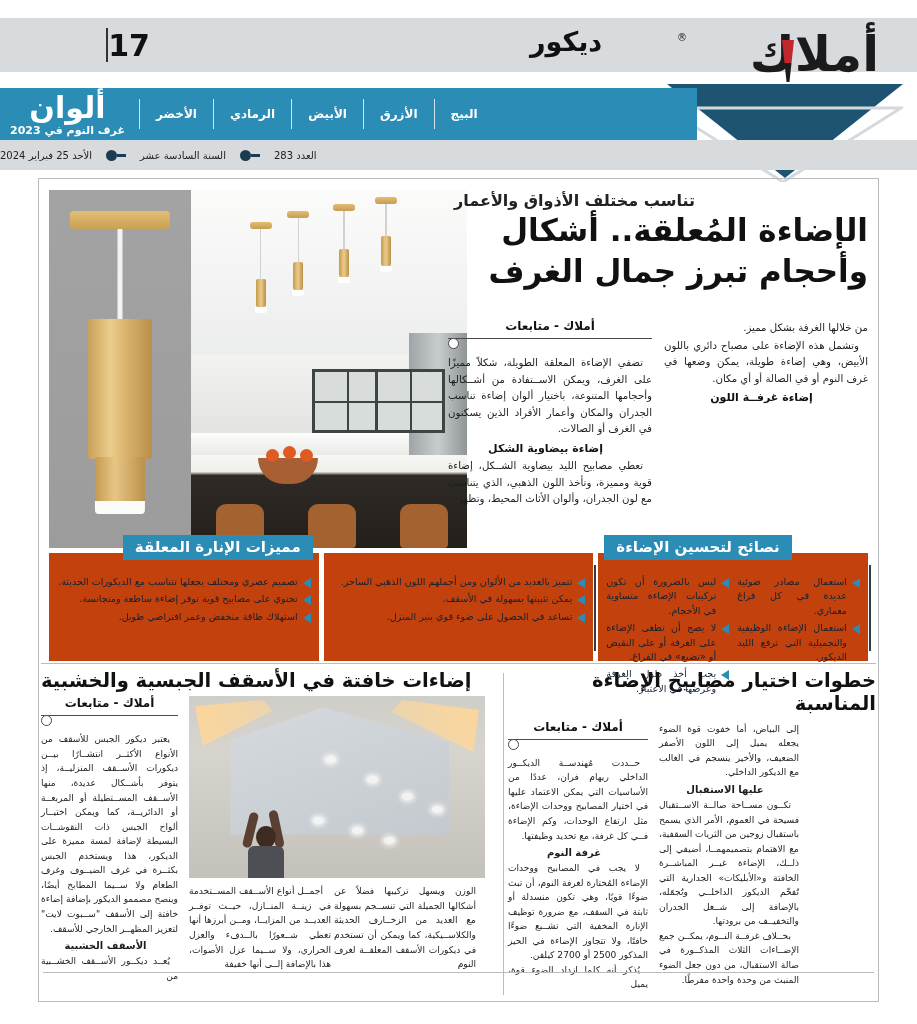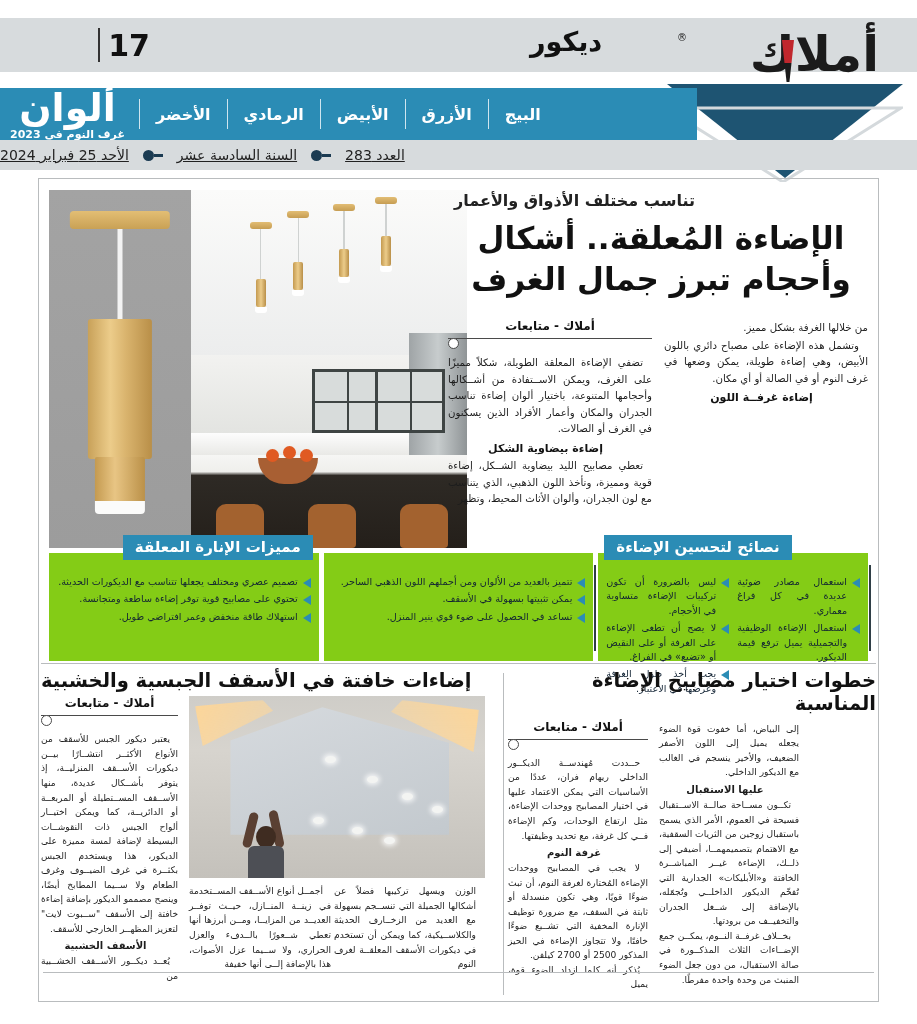--- a/index.html
+++ b/index.html
@@ -33,21 +33,20 @@
   .page-num-wrap {
     position:absolute; top:20px; left:30px; width:120px;
     height:50px; display:flex; align-items:center; justify-content:flex-start;
   }
   .page-num-divider {
     width:2px; height:34px; background:#333; margin-left:18px;
   }
   .page-num {
     font-size:30px; font-weight:bold; color:#111;
     font-family:"DejaVu Sans","Liberation Sans",sans-serif;
-    padding-left:8px;
   }
 
   
   .logo-box { position:absolute; top:30px; right:18px; width:230px; height:130px; }
   .logo-word {
     position:absolute; top:0px; right:20px;
     font-size:49px; font-weight:bold; color:#1b1b1b;
     letter-spacing:-1px; direction:rtl; line-height:1;
   }
   .logo-reg { position:absolute; top:2px; right:212px; font-size:10px; color:#1b1b1b;}
@@ -62,35 +61,35 @@
   .navbar {
     position:absolute; top:88px; left:0px; width:697px; height:52px;
     background:#2b8cb5;
     display:flex; flex-direction:row-reverse; align-items:stretch;
   }
   .brand-cell {
     min-width:128px; padding:2px 14px 2px 10px; color:#fff;
     display:flex; flex-direction:column; align-items:center; justify-content:center;
     line-height:1;
   }
-  .brand-title { font-size:38px; font-weight:bold; letter-spacing:0px; }
+  .brand-title { font-size:30px; font-weight:bold; letter-spacing:0px; }
   .brand-sub { font-size:11px; font-weight:bold; margin-top:2px; }
   .nav-sep { width:1px; background:#cfe5ef; margin:11px 0; }
   .nav-item {
-    color:#fff; font-size:16px; font-weight:bold;
+    color:#fff; font-size:12px; font-weight:bold;
     display:flex; align-items:center; justify-content:center;
     padding:0 16px; white-space:nowrap; cursor:pointer;
   }
 
   
   .datestrip {
     position:absolute; top:141px; left:0; width:917px; height:28px;
     display:flex; flex-direction:row-reverse; align-items:center;
     justify-content:flex-start; gap:0px; padding-right:590px;
-    font-size:14px; color:#222;text-decoration:underline;
+    font-size:10px; color:#222;
   }
   .datestrip span.txt { white-space:nowrap; }
   .dot-arrow {
     display:inline-flex; align-items:center; margin:0 14px;
   }
   .dot-arrow i { display:block; width:11px; height:11px; border-radius:50%; background:#1b3b52; }
   .dot-arrow b { display:block; width:9px; height:3px; background:#1b3b52; }
 
   
   .frame {
@@ -189,21 +188,21 @@
   .headline-zone {
     position:absolute; top:0px; right:2px; width:420px; height:128px;
     text-align:left; padding-left:6px;
   }
   .kicker {
     font-size:16px; font-weight:bold; color:#222; text-align:left;
     margin-top:4px;
   }
   .headline {
     font-size:31px; font-weight:bold; line-height:1.32; color:#111;
-    text-align:center; margin-top:8px; letter-spacing:-0.3px;
+    text-align:right; margin-top:0; letter-spacing:-0.3px;
   }
 
   
   .cols-top {
     position:absolute; top:132px; right:2px; width:420px; height:226px;
     display:flex; flex-direction:row-reverse; gap:12px;
   }
   .col { width:204px; }
   .byline {
     font-size:12px; font-weight:bold; text-align:center; color:#111;
@@ -222,21 +221,21 @@
   .subhead {
     font-size:11px; font-weight:bold; text-align:center; color:#111;
     margin:2px 0 1px; text-indent:0;
   }
 
   
   .boxes {
     position:absolute; top:366px; right:2px; left:2px; height:108px;
     display:flex; flex-direction:row-reverse; gap:5px;
   }
-  .ibox { position:relative; background:#84cc16; flex:1; padding:22px 8px 6px; }
+  .ibox { position:relative; background:#c2410c; flex:1; padding:22px 8px 6px; }
   .ibox-title {
     position:absolute; top:-18px; right:6px;
     background:#2b8cb5; color:#fff; font-size:15px; font-weight:bold;
     padding:3px 12px 4px; white-space:nowrap;
   }
   .ibox.two .ibox-title, .ibox.three .ibox-title { right:auto; left:6px; }
   .ibox ul { list-style:none; }
   .ibox li {
     position:relative; font-size:9.6px; line-height:1.5; color:#123;
     padding-right:13px; margin-bottom:3px; text-align:justify;
@@ -466,29 +465,29 @@
           <div class="ibox two">
             <ul>
               <li>تتميز بالعديد من الألوان ومن أجملهم اللون الذهبي الساحر.</li>
               <li>يمكن تثبيتها بسهولة في الأسقف.</li>
               <li>تساعد في الحصول على ضوء قوي ينير المنزل.</li>
             </ul>
           </div>
 
           <div class="ibox three">
             <div class="ibox-title">نصائح لتحسين الإضاءة</div>
-            <div style="display:flex;flex-direction:row-reverse;gap:8px;">
+            <div style="display:flex;flex-direction:row-reverse;gap:8px;justify-content:flex-end;">
               <ul style="flex:1">
                 <li>ليس بالضرورة أن تكون تركيبات الإضاءة متساوية في الأحجام.</li>
                 <li>لا يصح أن تطغى الإضاءة على الغرفة أو على النقيض أو «تضيع» في الفراغ.</li>
                 <li>يجب أخذ طول الغرفة وعرضها في الاعتبار.</li>
               </ul>
               <ul style="flex:1">
                 <li>استعمال مصادر ضوئية عديدة في كل فراغ معماري.</li>
-                <li>استعمال الإضاءة الوظيفية والتجميلية يميل ترفع قيمة الديكور.</li>
+                <li>استعمال الإضاءة الوظيفية والتجميلية التي ترفع الليد الديكور.</li>
               </ul>
             </div>
           </div>
         </div>
       </div>
 
       <div class="divider-h"></div>
 
       <div class="bottom">
 

